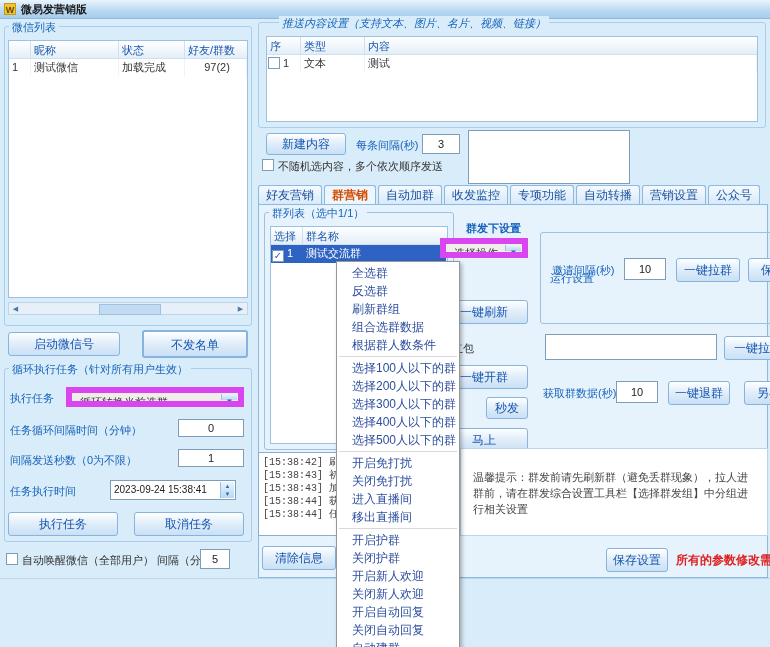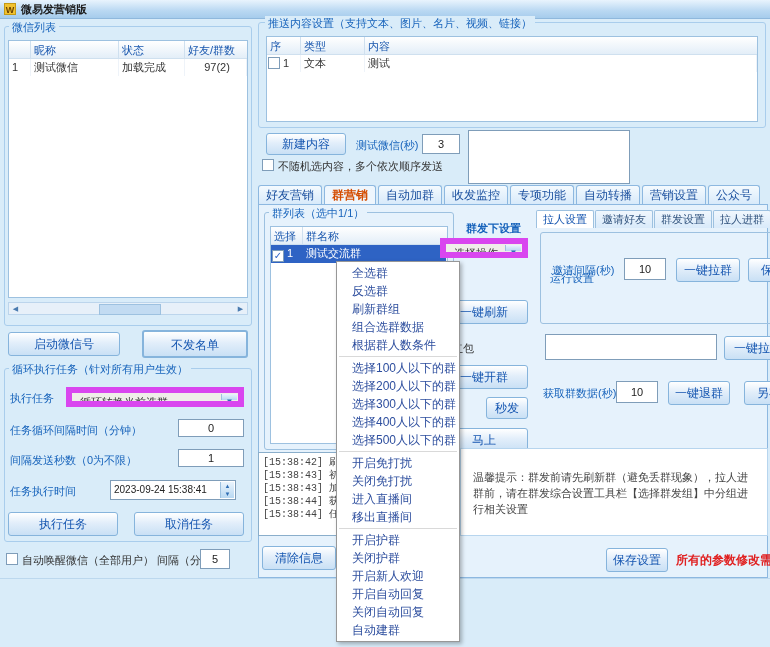--- a/index.html
+++ b/index.html
@@ -138,39 +138,39 @@
   </div>
   <div class="btn" style="left:8px;top:512px;width:110px;height:24px;line-height:22px;">执行任务</div>
   <div class="btn" style="left:134px;top:512px;width:110px;height:24px;line-height:22px;">取消任务</div>
 
   <div class="cb" style="left:6px;top:553px;"></div>
   <div class="dlab" style="left:22px;top:553px;">自动唤醒微信（全部用户）  间隔（分钟）</div>
   <input class="tb center" style="left: 200px; top: 549px; width: 30px; height: 20px;" value="5">
   <div class="divider"></div>
 
   <div class="gb" style="left:258px;top:22px;width:508px;height:106px;">
-    <div class="gblbl" style="left:6px;top:-7px;">推送内容设置（支持文本、图片、名片、视频、链接）</div>
+    <div class="gblbl" style="left:20px;top:-7px;font-style:italic;">推送内容设置（支持文本、图片、名片、视频、链接）</div>
   </div>
   <div class="white" style="left:266px;top:36px;width:492px;height:86px;">
     <div class="trow">
       <div class="th" style="width:34px;">序</div>
       <div class="th" style="width:64px;">类型</div>
       <div class="th" style="flex:1;border-right:none;">内容</div>
     </div>
     <div class="trow">
       <div class="td" style="width:34px;padding-left:1px;">
         <span class="cb" style="position:relative;display:inline-block;vertical-align:-2px;"></span>
         <span>1</span>
       </div>
       <div class="td" style="width:64px;">文本</div>
       <div class="td" style="flex:1;">测试</div>
     </div>
   </div>
   <div class="btn" style="left:266px;top:133px;width:80px;height:22px;line-height:20px;">新建内容</div>
-  <div class="lab" style="left:356px;top:138px;">测试微信(秒)</div>
+  <div class="lab" style="left:356px;top:138px;">每条间隔(秒)</div>
   <input class="tb center" style="left: 422px; top: 134px; width: 38px; height: 20px;" value="3">
   <div class="white" style="left:468px;top:130px;width:162px;height:54px;border-color:#7f9db9;"></div>
   <div class="cb" style="left:262px;top:159px;"></div>
   <div class="dlab" style="left:278px;top:159px;">不随机选内容，多个依次顺序发送</div>
 
   <div class="tabbar">
     <div class="tab">好友营销</div>
     <div class="tab sel">群营销</div>
     <div class="tab">自动加群</div>
     <div class="tab">收发监控</div>
@@ -202,27 +202,20 @@
   <div class="dd" style="left:440px;top:238px;width:88px;height:20px;">
     <span>选择操作</span>
     <div class="dda">▼</div>
   </div>
   <div class="btn" style="left:440px;top:300px;width:88px;height:24px;line-height:22px;">一键刷新</div>
   <div class="dlab" style="left:452px;top:341px;">红包</div>
   <div class="btn" style="left:440px;top:365px;width:88px;height:24px;line-height:22px;">一键开群</div>
   <div class="btn" style="left:486px;top:397px;width:42px;height:22px;line-height:20px;">秒发</div>
   <div class="btn" style="left:440px;top:428px;width:88px;height:24px;line-height:22px;">马上</div>
 
-  <div class="subtabbar">
-    <div class="stab sel">拉人设置</div>
-    <div class="stab">邀请好友</div>
-    <div class="stab">群发设置</div>
-    <div class="stab">拉人进群</div>
-
-  </div>
   <div class="gb" style="left:540px;top:232px;width:234px;height:92px;border-color:#9dc1e0;">
     <div class="gblbl" style="left:6px;top:-7px;background:#e6f2fc;margin-top:45px;">运行设置</div>
   </div>
   <div class="lab" style="left:552px;top:263px;">邀请间隔(秒)</div>
   <input class="tb center" style="left: 624px; top: 258px; width: 42px; height: 22px;" value="10">
   <div class="btn" style="left:676px;top:258px;width:64px;height:24px;line-height:22px;">一键拉群</div>
   <div class="btn" style="left:748px;top:258px;width:50px;height:24px;line-height:22px;">保存</div>
   <input class="tb" style="left: 545px; top: 334px; width: 172px; height: 26px;" value="">
   <div class="btn" style="left:724px;top:336px;width:80px;height:24px;line-height:22px;">一键拉好友</div>
   <div class="lab" style="left:543px;top:386px;">获取群数据(秒)</div>
@@ -258,18 +251,19 @@
     <div class="mi">选择500人以下的群</div>
     <div class="msep"></div>
     <div class="mi">开启免打扰</div>
     <div class="mi">关闭免打扰</div>
     <div class="mi">进入直播间</div>
     <div class="mi">移出直播间</div>
     <div class="msep"></div>
     <div class="mi">开启护群</div>
     <div class="mi">关闭护群</div>
     <div class="mi">开启新人欢迎</div>
+    <div class="mi">关闭新人欢迎</div>
     <div class="mi">开启自动回复</div>
     <div class="mi">关闭自动回复</div>
     <div class="mi">自动建群</div>
   </div>
 
 </div>
 
 </body></html>

